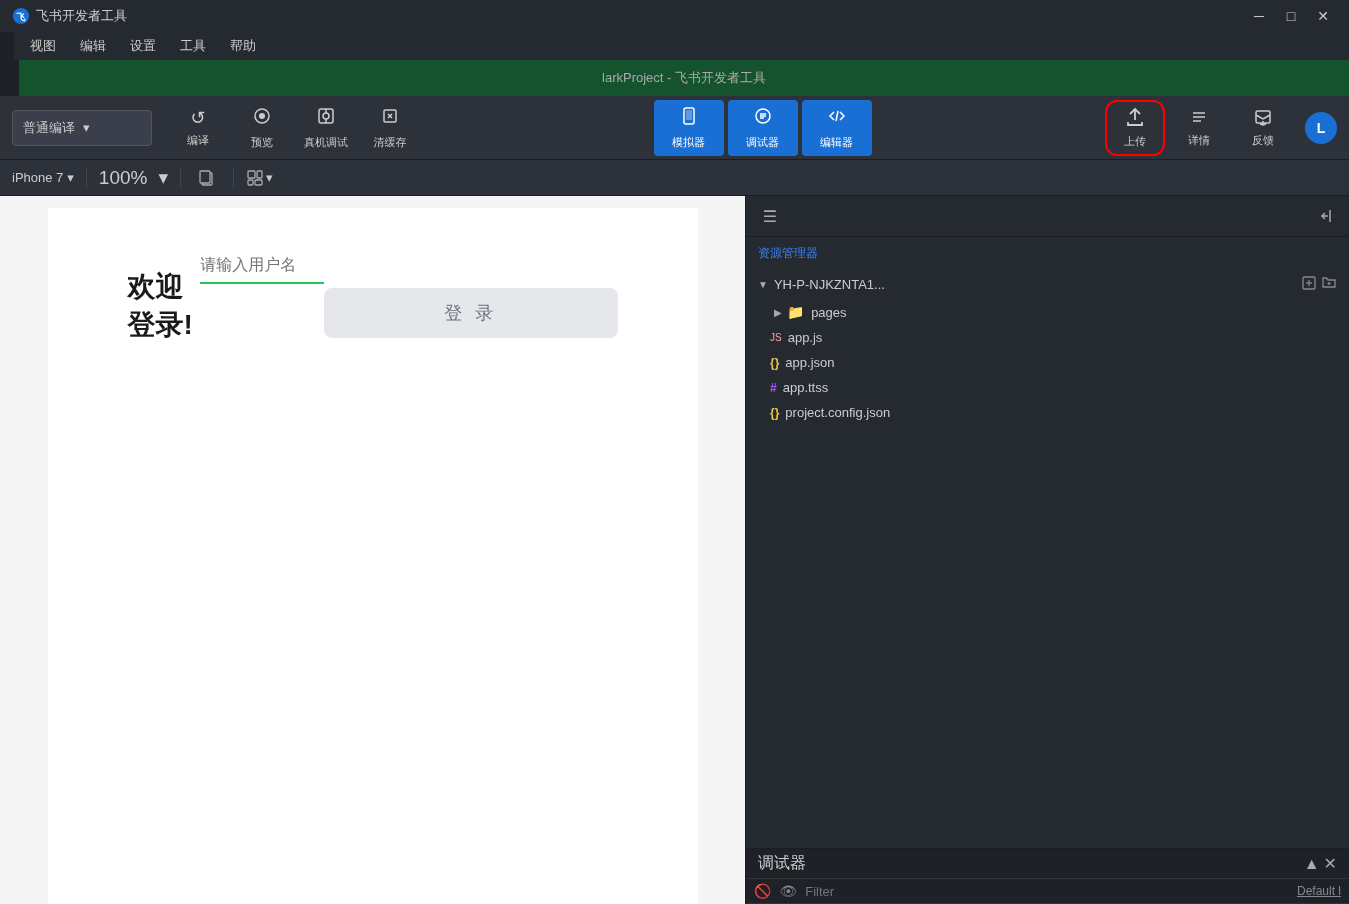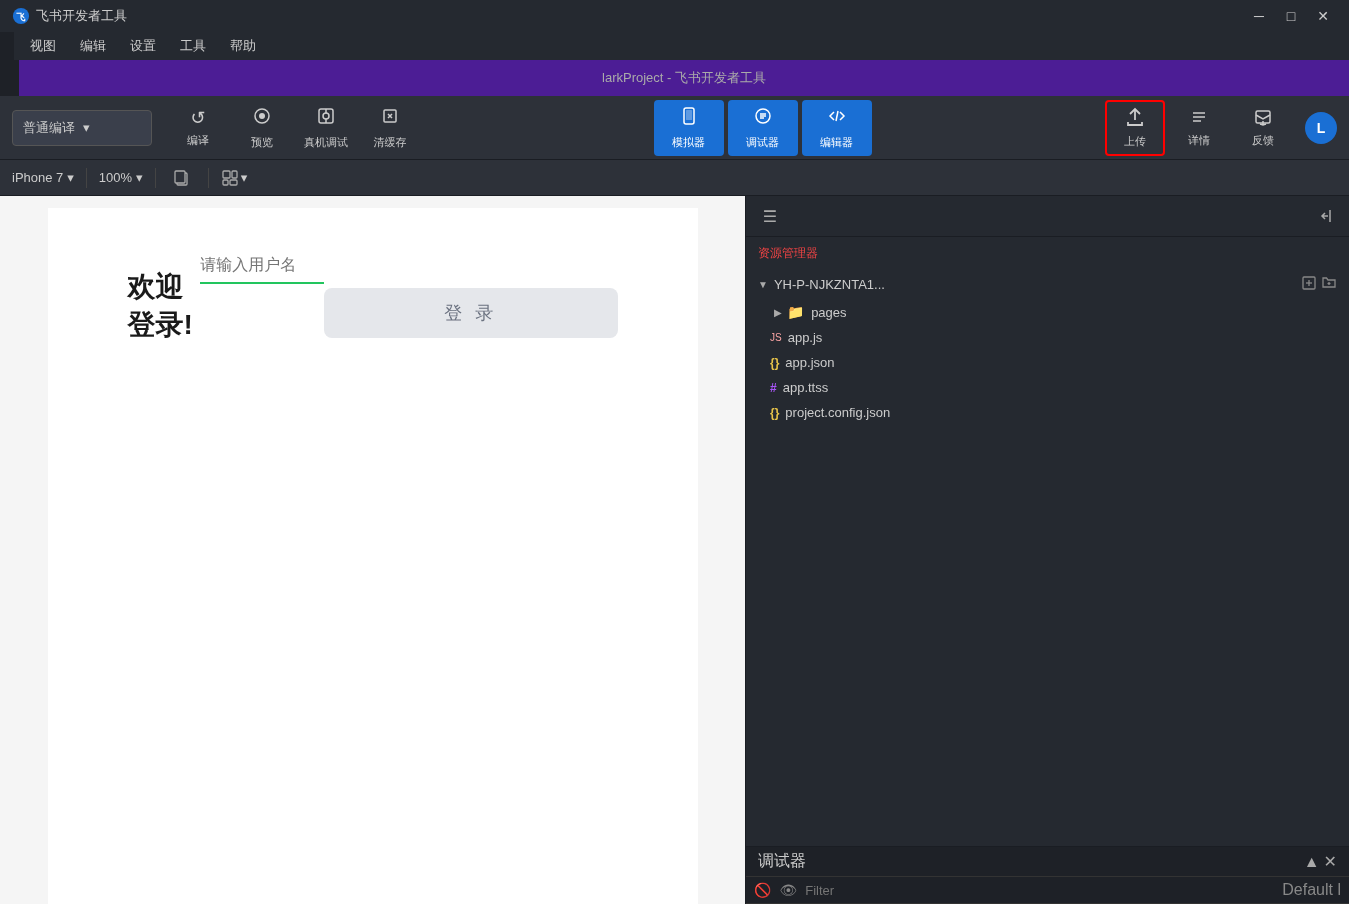--- a/index.html
+++ b/index.html
@@ -23,21 +23,21 @@
     .menu-bar {
       display: flex; align-items: center; gap: 16px;
       background: #252930; height: 28px; padding: 0 12px;
       font-size: 13px; color: #ccc; margin-left: 14px;
     }
     .menu-item { cursor: pointer; padding: 2px 4px; }
 
     
     .app-title-bar {
       display: flex; align-items: center; justify-content: center;
-      background: #4c1d95; height: 36px; font-size: 13px; color: #aaa;
+      background: #14532d; height: 36px; font-size: 13px; color: #aaa;
       position: relative;
       margin-left: 19px;
     }
 
     
     .toolbar {
       display: flex; align-items: center;
       background: #2d3139; height: 64px; padding: 0 12px;
       border-bottom: 1px solid #1a1d23;
     }
@@ -64,21 +64,21 @@
     .toolbar-center-btn-icon { font-size: 18px; }
     .toolbar-right { display: flex; align-items: center; gap: 4px; }
     .toolbar-right-btn {
       display: flex; flex-direction: column; align-items: center; justify-content: center;
       width: 60px; height: 56px; background: transparent; border: none;
       color: #ccc; cursor: pointer; font-size: 11px; gap: 4px; border-radius: 4px;
     }
     .toolbar-upload-btn {
       display: flex; flex-direction: column; align-items: center; justify-content: center;
       width: 60px; height: 56px; background: transparent; border: none;
-      color: #ccc; cursor: pointer; font-size: 11px; gap: 4px; border-radius: 4px;
+      color: #ccc; cursor: pointer; font-size: 11px; gap: 4px; border-radius: 12px;
       outline: 2px solid red; outline-offset: -2px;
     }
     .avatar-btn {
       width: 32px; height: 32px; border-radius: 50%; background: #1a6fd4;
       display: flex; align-items: center; justify-content: center;
       color: #fff; font-size: 14px; font-weight: bold; cursor: pointer; border: none;
       margin-left: 8px;
     }
 
     
@@ -86,22 +86,22 @@
       display: flex; align-items: center;
       background: #2d3139; height: 36px; padding: 0 12px;
       border-bottom: 1px solid #1a1d23; gap: 12px;
     }
     .device-select {
       display: flex; align-items: center; gap: 4px;
       background: transparent; border: none; color: #ccc; font-size: 13px; cursor: pointer;
     }
     .divider-v { width: 1px; height: 20px; background: #444; }
     .zoom-select {
-      display: flex; align-items: center; gap: 4px;
-      background: transparent; border: none; color: #ccc; font-size: 13px; cursor: pointer;
+      display: flex; align-items: center; gap: 11px;
+      background: transparent; border: none; color: #ccc; font-size: 19px; cursor: pointer;
     }
     .device-btn {
       width: 28px; height: 28px; display: flex; align-items: center; justify-content: center;
       background: transparent; border: none; color: #ccc; cursor: pointer; font-size: 16px;
     }
     .layout-btn {
       display: flex; align-items: center; gap: 2px;
       background: transparent; border: none; color: #ccc; cursor: pointer; font-size: 13px;
     }
 
@@ -148,21 +148,21 @@
     }
     .file-panel-header {
       display: flex; align-items: center; justify-content: space-between;
       padding: 8px 12px; border-bottom: 1px solid #1a1d23;
     }
     .file-panel-nav { display: flex; align-items: center; gap: 8px; }
     .file-nav-btn {
       background: transparent; border: none; color: #aaa; cursor: pointer; font-size: 16px;
       width: 24px; height: 24px; display: flex; align-items: center; justify-content: center;
     }
-    .resource-label { font-size: 12px; color: #ef4444; padding: 8px 12px 4px; }
+    .resource-label { font-size: 12px; color: #3b82f6; padding: 8px 12px 4px; }
     .file-tree { padding: 4px 0; flex: 1; }
     .file-item {
       display: flex; align-items: center; gap: 6px;
       padding: 5px 12px; font-size: 13px; color: #ccc; cursor: pointer;
     }
     .file-item.folder { padding-left: 12px; }
     .file-item.child { padding-left: 28px; }
     .file-icon-js { color: #fca5a5; font-size: 10px; font-weight: normal; }
     .file-icon-json { color: #e8c44a; font-size: 12px; font-weight: bold; }
     .file-icon-ttss { color: #a855f7; font-size: 12px; font-weight: bold; }
@@ -199,21 +199,21 @@
     }
     .debugger-filter-bar {
       display: flex; align-items: center; padding: 4px 8px; gap: 8px;
       border-bottom: 1px solid #333;
     }
     .filter-icon { color: #888; font-size: 14px; }
     .filter-eye { color: #888; font-size: 14px; }
     .filter-input {
       flex: 1; background: transparent; border: none; color: #ccc; font-size: 13px; outline: none;
     }
-    .filter-label { font-size: 16px; color: #888; }
+    .filter-label { font-size: 12px; color: #888; text-decoration: underline; }
   </style>
 </head>
 <body>
 
 <div class="title-bar">
   <div class="title-bar-left">
     <svg class="title-bar-logo" viewBox="0 0 20 20" fill="none">
       <circle cx="10" cy="10" r="9" fill="#1a6fd4"></circle>
       <text x="10" y="14" text-anchor="middle" fill="white" font-size="10" font-weight="bold">飞</text>
     </svg>

